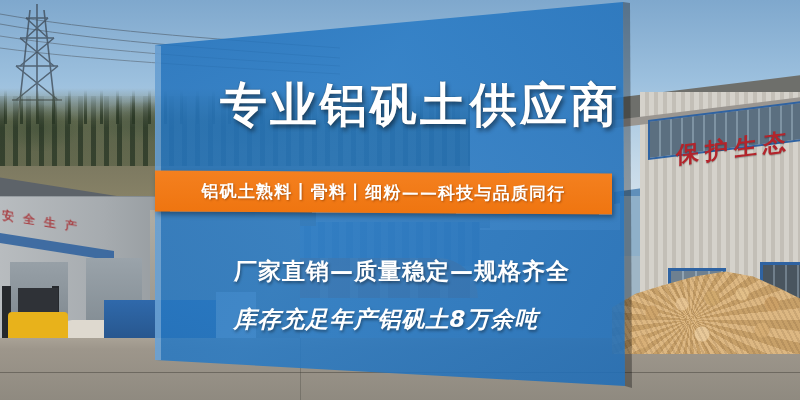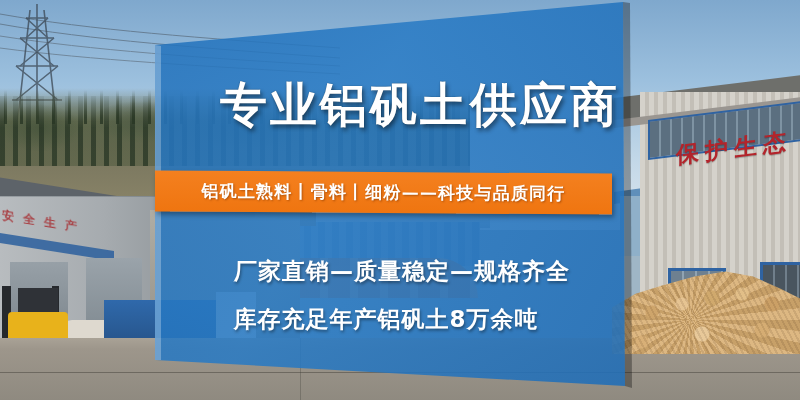--- a/index.html
+++ b/index.html
@@ -216,21 +216,21 @@
   }
 
   .sub1{
     position:absolute;left:16px;top:232px;width:462px;text-align:center;
     color:#ffffff;font-size:23px;font-weight:bold;letter-spacing:1px;
     white-space:nowrap;text-shadow:1px 2px 3px rgba(0,0,0,.4);
   }
   .sub2{
     position:absolute;left:0;top:280px;width:462px;text-align:center;
     color:#ffffff;font-size:23px;font-weight:bold;letter-spacing:1px;
-    white-space:nowrap;text-shadow:1px 2px 3px rgba(0,0,0,.4);
+    white-space:nowrap;text-shadow:1px 2px 3px rgba(0,0,0,.4);font-style:italic;
   }
 </style>
 </head>
 <body>
 
 <div class="stage">
 
   <div class="photo">
 
     <div class="sky"></div>

